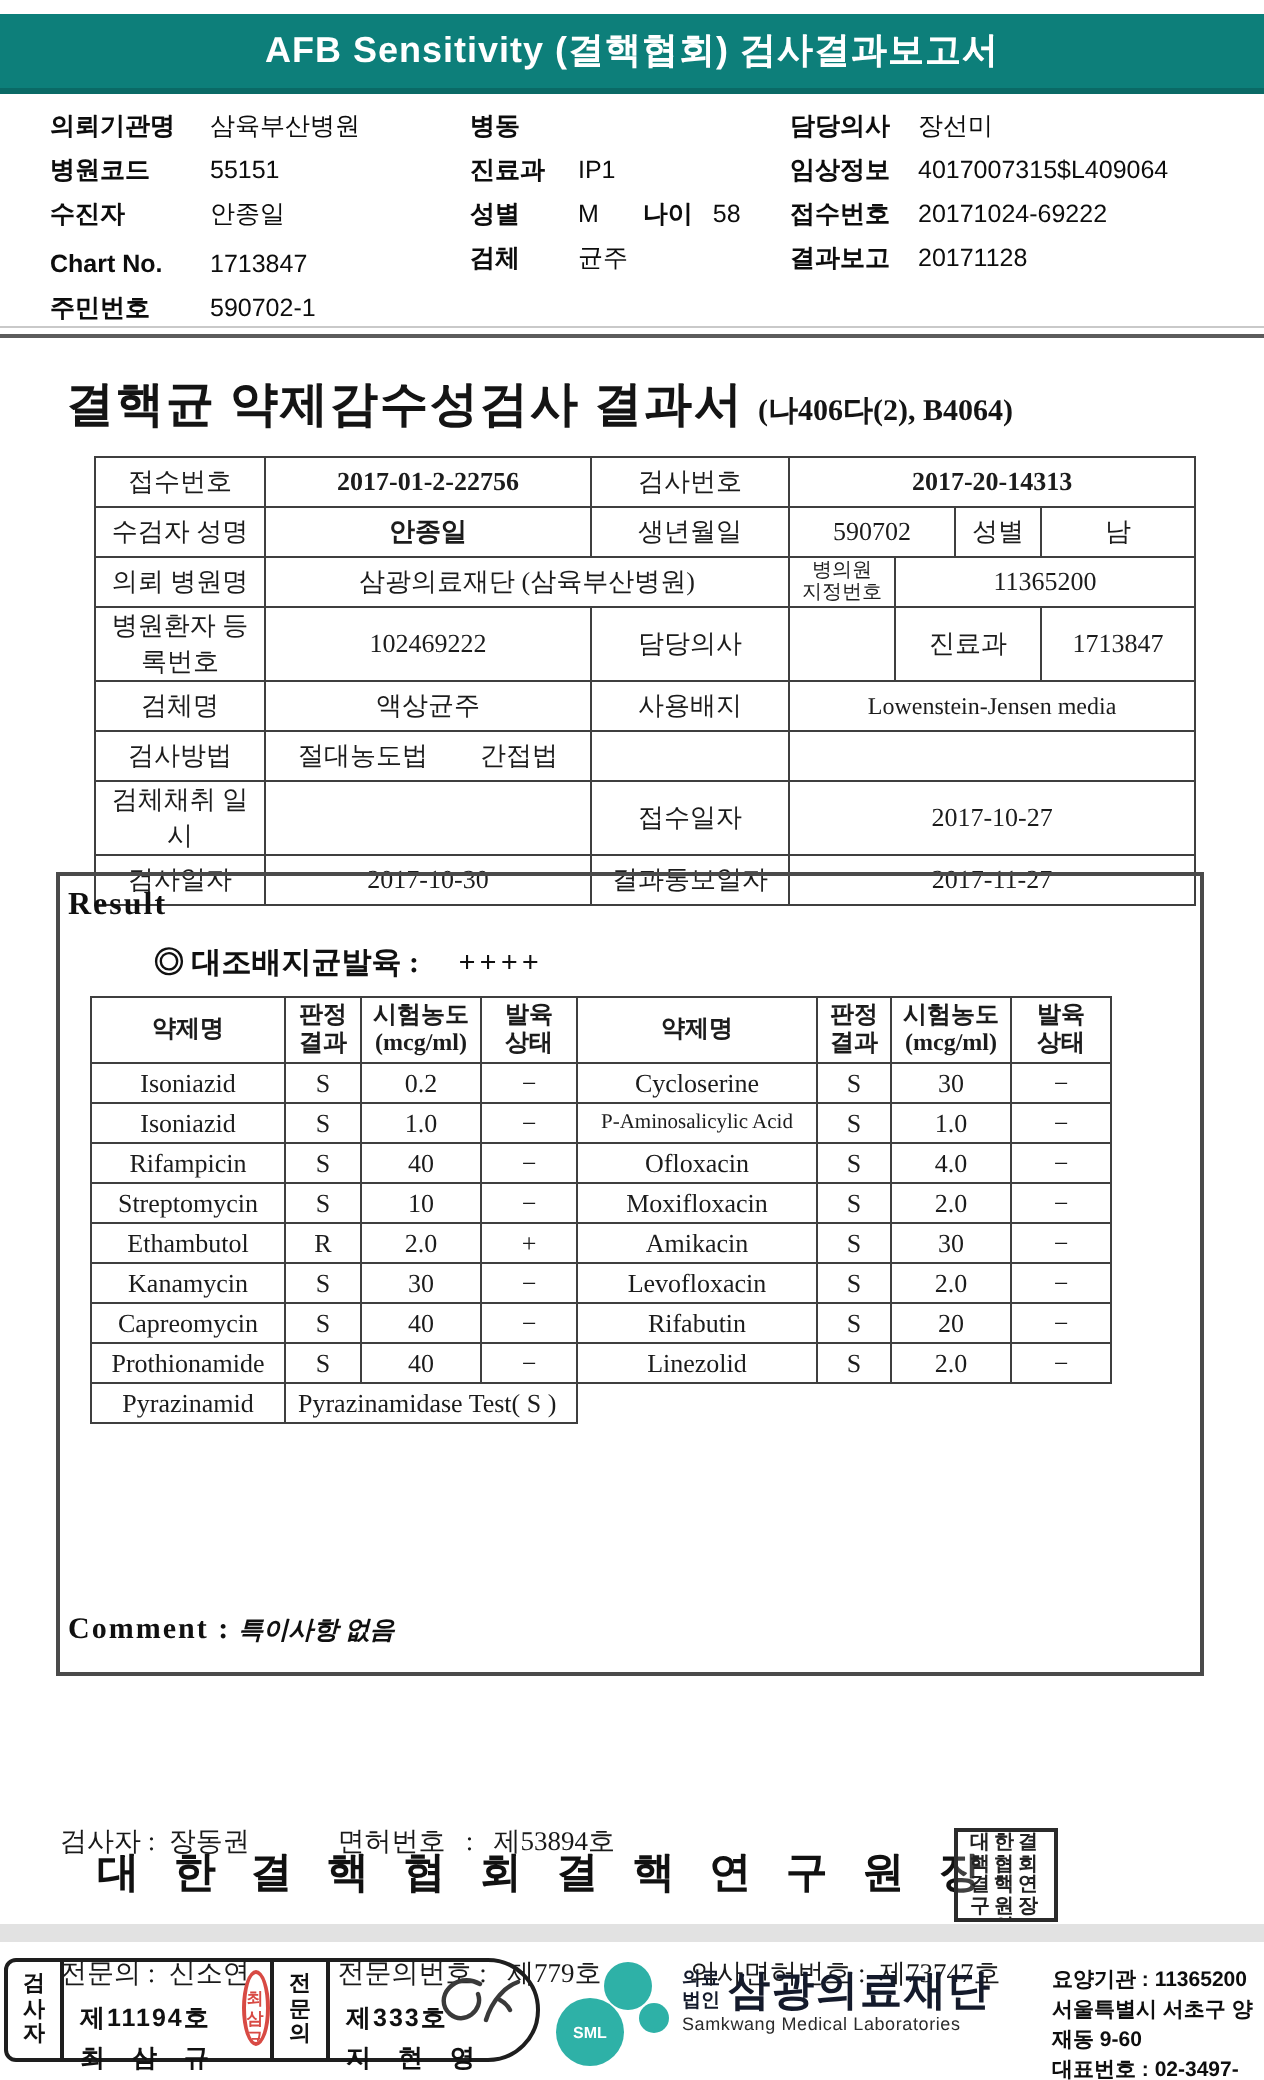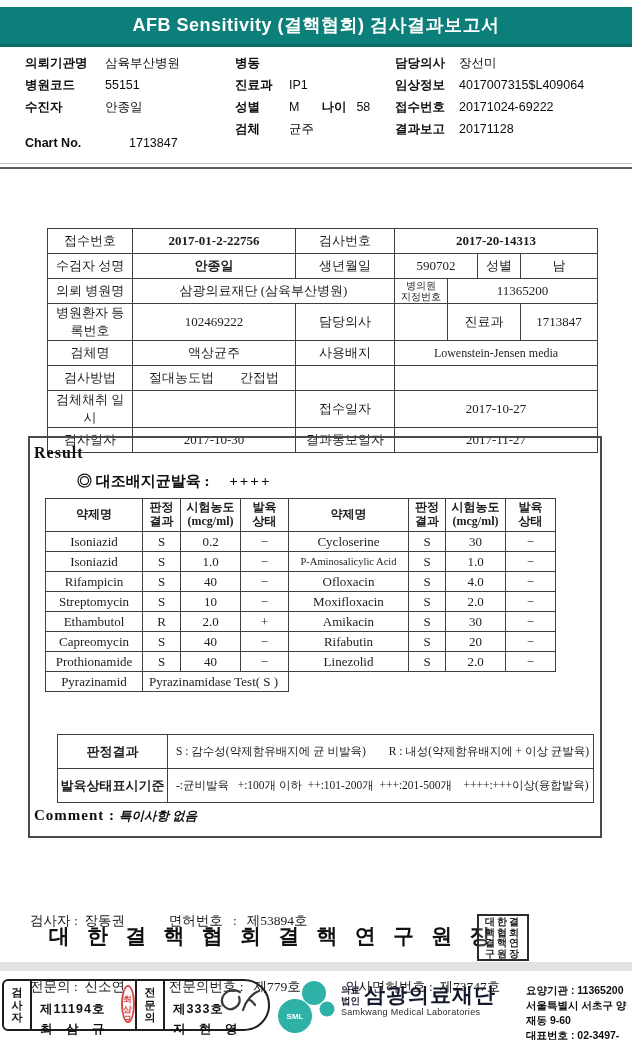--- a/index.html
+++ b/index.html
@@ -8,21 +8,21 @@
 
   
   .titlebar{position:absolute;top:7px;left:0;width:632px;height:37px;background:#0d7f7a;
             border-bottom:3px solid #0a6a66;}
   .titlebar .t{display:block;text-align:center;line-height:37px;color:#fff;
                font-size:18px;font-weight:bold;letter-spacing:0.5px;}
 
   
   .hdr-col{position:absolute;top:52px;font-size:12.5px;color:#0d0d0d;}
   .hdr-row{display:flex;height:22px;align-items:center;}
-  .hdr-row.gap{margin-top:14px;gap:24px;}
+  .hdr-row.gap{margin-top:3px;}
   .hdr-label{font-weight:bold;flex:0 0 auto;}
   .col-left{left:25px;width:205px;}   .col-left  .hdr-label{width:80px;}
   .col-mid {left:235px;width:158px;}  .col-mid   .hdr-label{width:54px;}
   .col-right{left:395px;width:235px;} .col-right .hdr-label{width:64px;}
   .hdr-label2{font-weight:bold;margin-left:22px;margin-right:10px;}
 
   .divider{position:absolute;top:163px;left:0;width:632px;height:1px;background:#c9c9c9;}
   .scan-top{position:absolute;top:167px;left:0;width:632px;height:2px;background:#5c5c5c;}
   .doc-title{position:absolute;left:33px;top:186px;font-family:"Liberation Serif",serif;
              font-weight:bold;font-size:24px;color:#141414;letter-spacing:1px;}
@@ -119,20 +119,24 @@
       <span>55151</span>
     </div>
     <div class="hdr-row">
       <span class="hdr-label">수진자</span>
       <span>안종일</span>
     </div>
     <div class="hdr-row gap">
       <span class="hdr-label">Chart No.</span>
       <span>1713847</span>
     </div>
+    <div class="hdr-row">
+      <span class="hdr-label">주민번호</span>
+      <span>590702-1</span>
+    </div>
   </div>
 
   <div class="hdr-col col-mid">
     <div class="hdr-row">
       <span class="hdr-label">병동</span>
       <span></span>
     </div>
     <div class="hdr-row">
       <span class="hdr-label">진료과</span>
       <span>IP1</span>
@@ -164,20 +168,24 @@
     </div>
     <div class="hdr-row">
       <span class="hdr-label">결과보고</span>
       <span>20171128</span>
     </div>
   </div>
 
   <div class="divider"></div>
   <div class="scan-top"></div>
 
+  <div class="doc-title">
+    <span>결핵균 약제감수성검사 결과서</span>
+    <span class="suffix">(나406다(2), B4064)</span>
+  </div>
 
   <table class="info">
     <colgroup>
         <col style="width:85px">
         <col style="width:163px">
         <col style="width:99px">
         <col style="width:53px">
         <col style="width:30px">
         <col style="width:43px">
         <col style="width:77px">
@@ -318,20 +326,30 @@
         <td>Ethambutol</td>
         <td>R</td>
         <td>2.0</td>
         <td>+</td>
         <td>Amikacin</td>
         <td>S</td>
         <td>30</td>
         <td>−</td>
       </tr>
       <tr>
+        <td>Kanamycin</td>
+        <td>S</td>
+        <td>30</td>
+        <td>−</td>
+        <td>Levofloxacin</td>
+        <td>S</td>
+        <td>2.0</td>
+        <td>−</td>
+      </tr>
+      <tr>
         <td>Capreomycin</td>
         <td>S</td>
         <td>40</td>
         <td>−</td>
         <td>Rifabutin</td>
         <td>S</td>
         <td>20</td>
         <td>−</td>
       </tr>
       <tr>
@@ -345,36 +363,20 @@
         <td>−</td>
       </tr>
       <tr>
         <td>Pyrazinamid</td>
         <td colspan="3" class="pyr-val">Pyrazinamidase Test( S )</td>
         <td colspan="4" class="noborder"></td>
       </tr>
     </tbody>
       </table>
 
-    <table class="legendt">
-      <colgroup>
-          <col style="width:110px">
-          <col style="width:426px">
-        </colgroup>
-      <tbody>
-          <tr>
-        <td class="lab">판정결과</td>
-        <td class="txt">S : 감수성(약제함유배지에 균 비발육)        R : 내성(약제함유배지에 + 이상 균발육)</td>
-      </tr>
-      <tr>
-        <td class="lab">발육상태표시기준</td>
-        <td class="txt">-:균비발육   +:100개 이하  ++:101-200개  +++:201-500개    ++++:+++이상(융합발육)</td>
-      </tr>
-    </tbody>
-      </table>
 
     <div class="comment-line">
       <span class="c-lab">Comment :</span>
       <span class="c-val">특이사항 없음</span>
     </div>
   </div>
 
   <div class="signatories">
     <div>검사자 :  장동권             면허번호   :   제53894호</div>
     <div>전문의 :  신소연             전문의번호 :   제779호             의사면허번호 :  제73747호</div>

